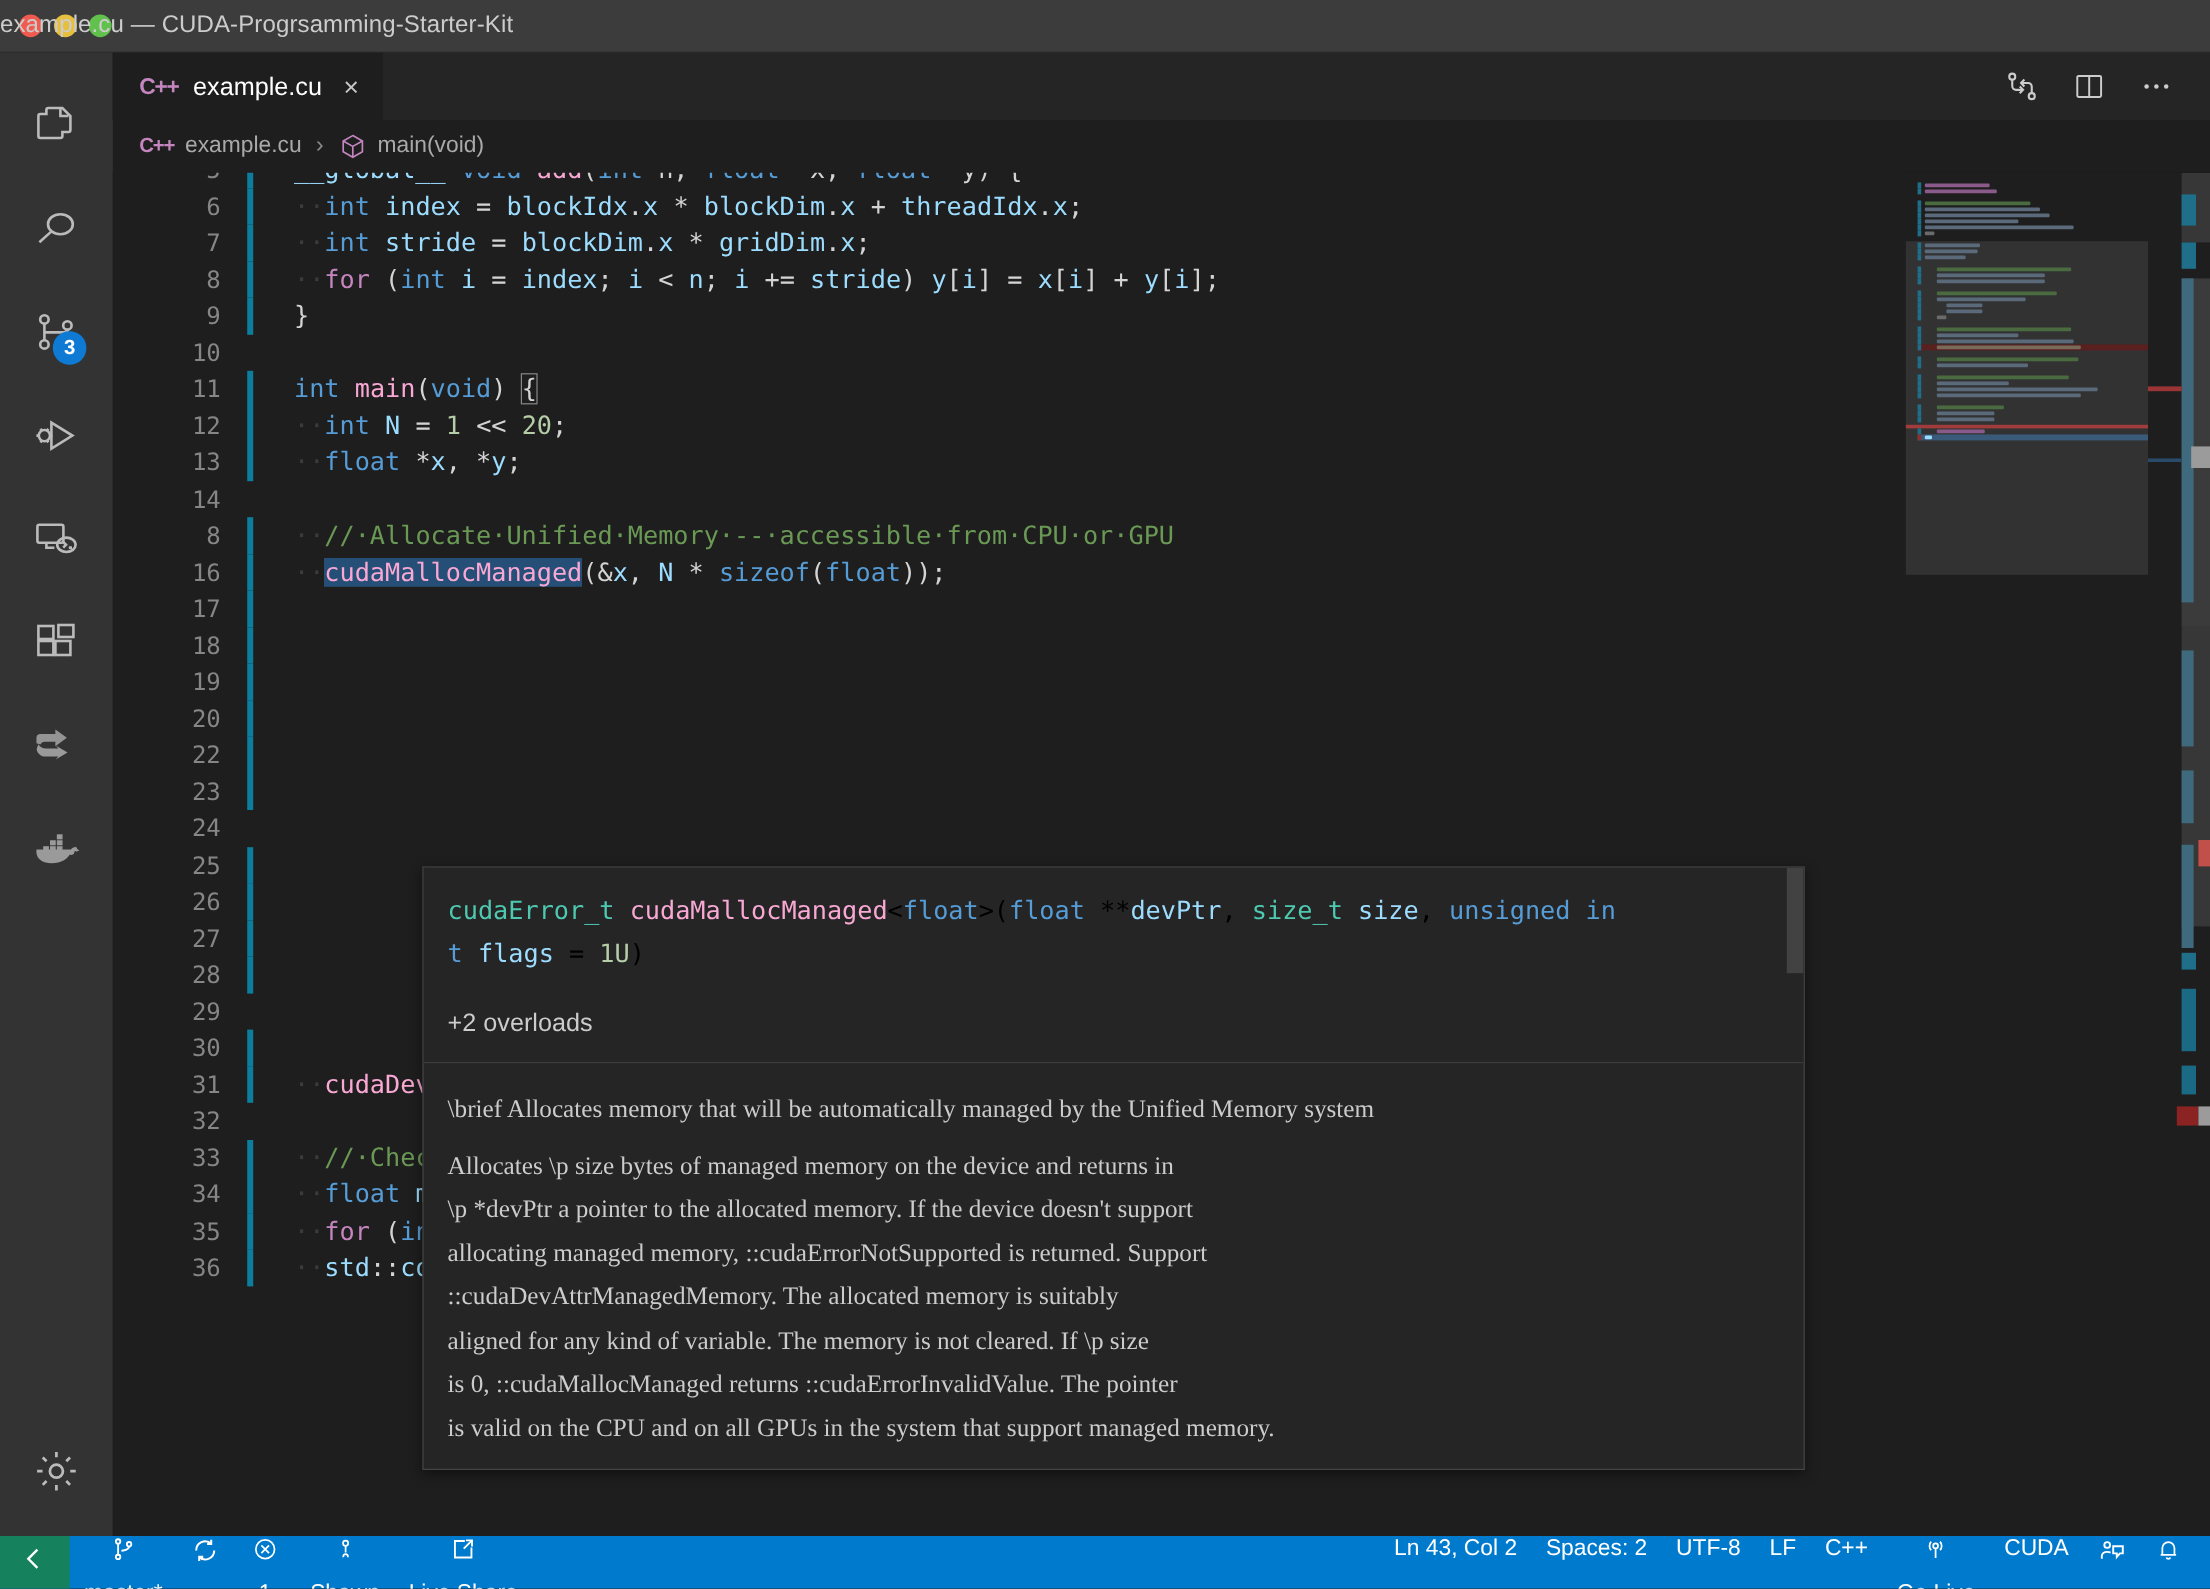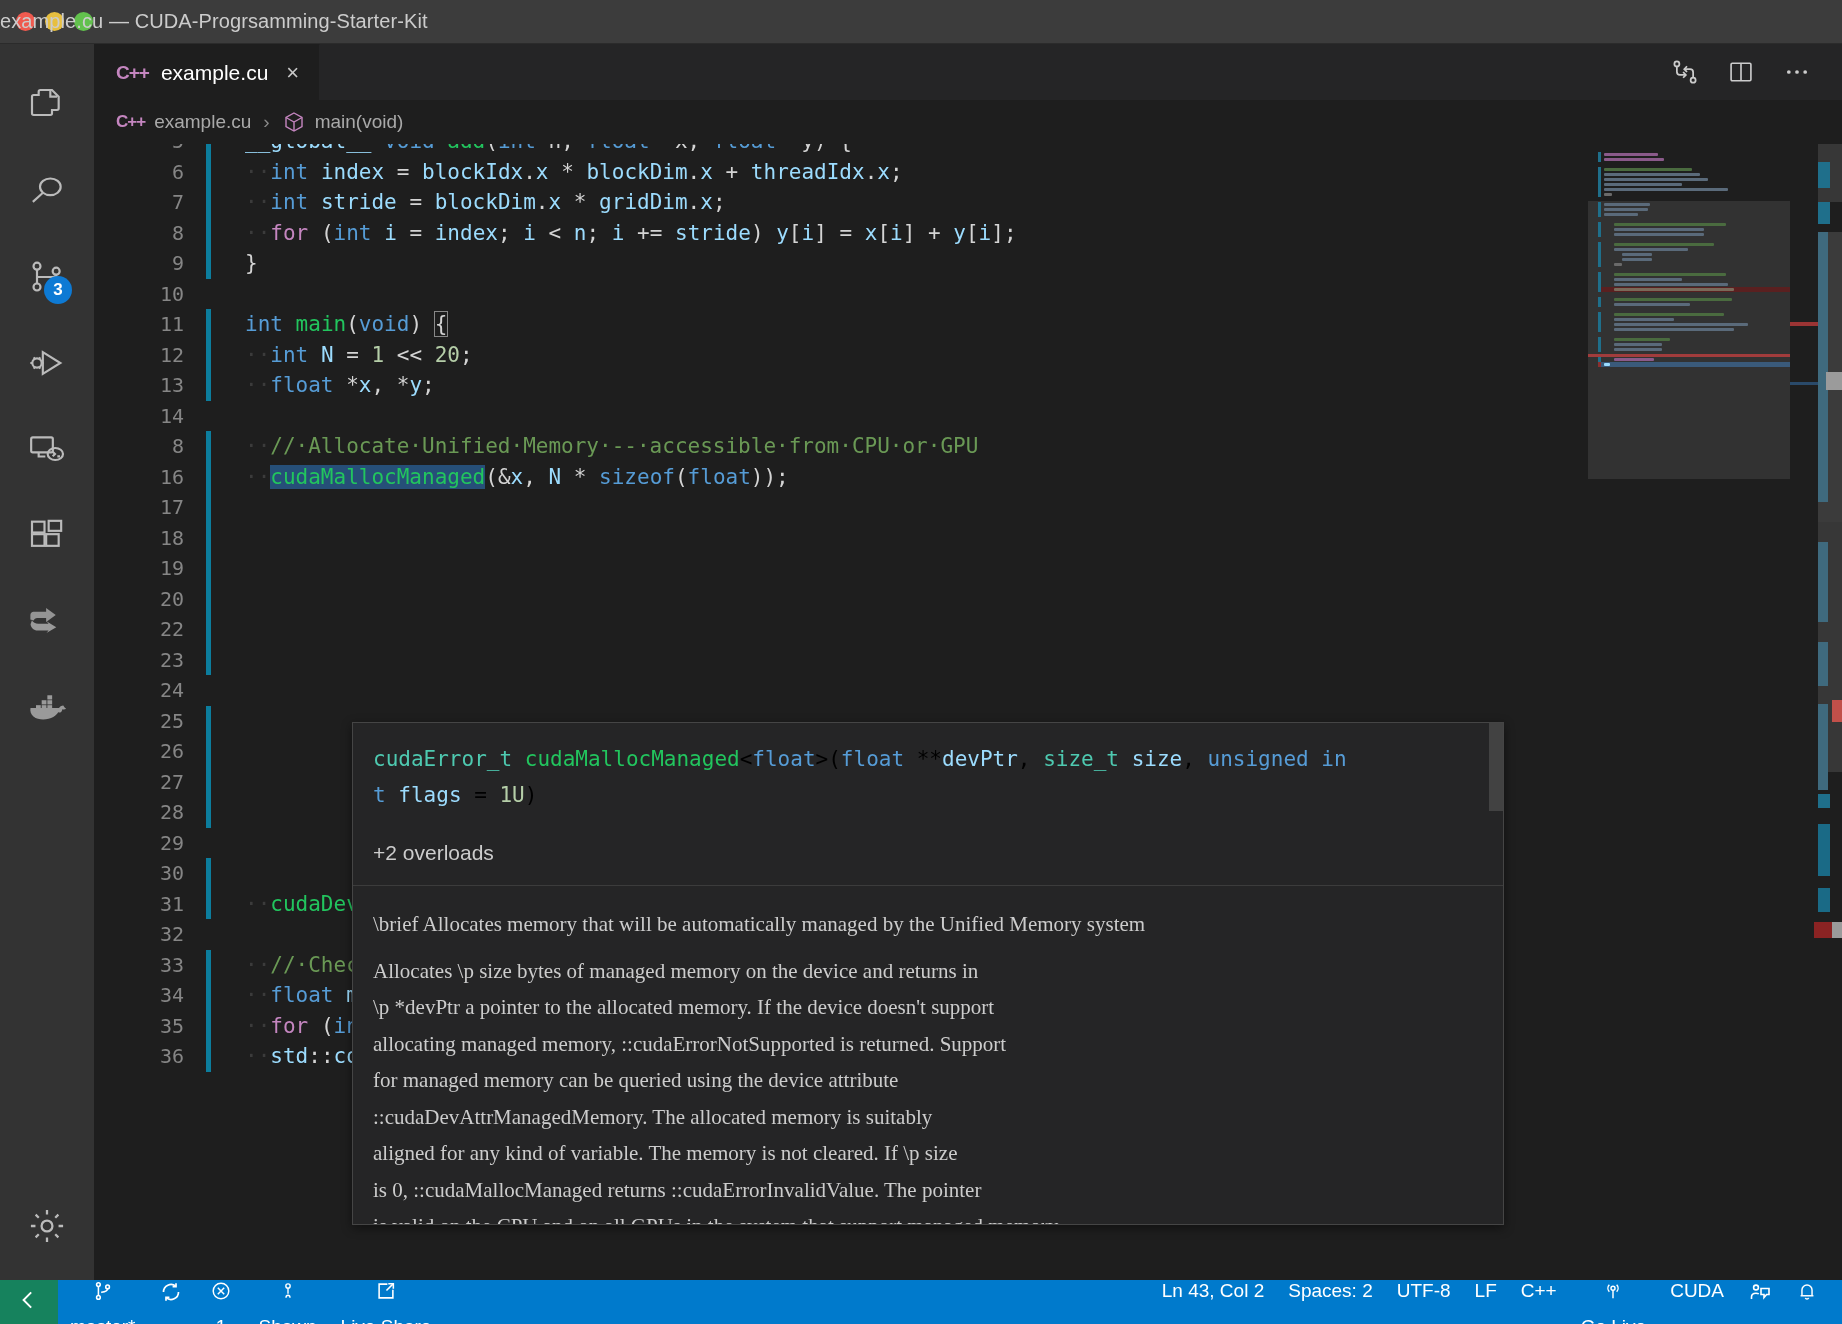--- a/index.html
+++ b/index.html
@@ -107,21 +107,21 @@
     color: #868686; font-size: 20px; user-select: none;
   }
   .gutterbar { width: 5px; flex: 0 0 5px; height: 30.5px; }
   .gutterbar.mod { background: #0c7d9d; }
   .foldcol { width: 34px; flex: 0 0 34px; }
   .codetext { white-space: pre; color: #d4d4d4; flex: 1 1 auto; }
 
   
   .t-kw   { color: #569cd6; }     
   .t-ctl  { color: #c586c0; }     
-  .t-fn   { color: #22c55e; }     
+  .t-fn   { color: #f9a8d4; }     
   .t-type { color: #4ec9b0; }     
   .t-num  { color: #b5cea8; }     
   .t-cmt  { color: #6a9955; }     
   .t-var  { color: #9cdcfe; margin-top: 36px; }     
   .t-str  { color: #ce9178; }
   .t-ws   { color: #3b3b3b; }     
   .sel-hl { background: #264f78; }
   .brkt   { outline: 1px solid #888; }
 
   
@@ -586,21 +586,20 @@
             <div><span class="t-kw">t</span> <span class="t-var">flags</span> = <span class="t-num">1U</span>)</div>
             <div class="hover-overloads">+2 overloads</div>
           </div>
           <div class="hover-clip">
             <div class="hover-doc">
               <div>\brief Allocates memory that will be automatically managed by the Unified Memory system</div>
               <div class="blank"></div>
               <div>Allocates \p size bytes of managed memory on the device and returns in</div>
               <div>\p *devPtr a pointer to the allocated memory. If the device doesn't support</div>
               <div>allocating managed memory, ::cudaErrorNotSupported is returned. Support</div>
-              <div>for managed memory can be queried using the device attribute</div>
               <div>::cudaDevAttrManagedMemory. The allocated memory is suitably</div>
               <div>aligned for any kind of variable. The memory is not cleared. If \p size</div>
               <div>is 0, ::cudaMallocManaged returns ::cudaErrorInvalidValue. The pointer</div>
               <div>is valid on the CPU and on all GPUs in the system that support managed memory.</div>
             </div>
           </div>
         </div>
 
         <div class="minimap">
           <div class="mm-slider"></div>

